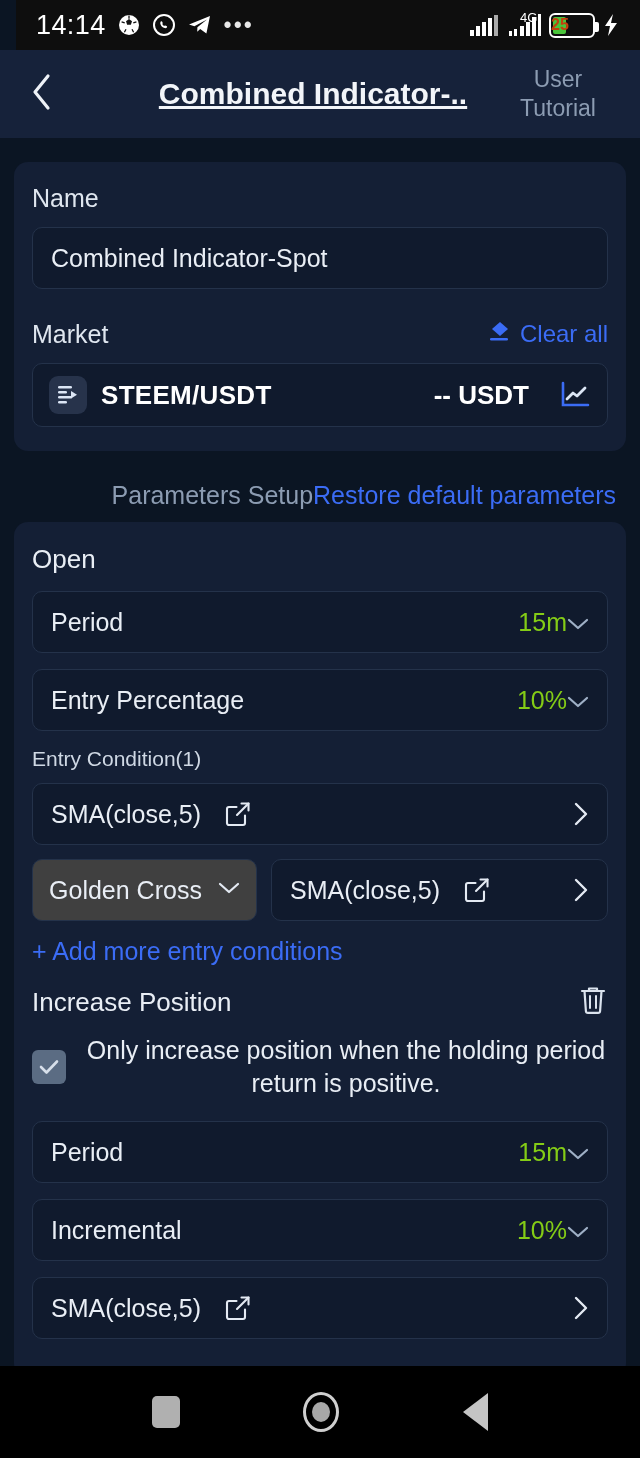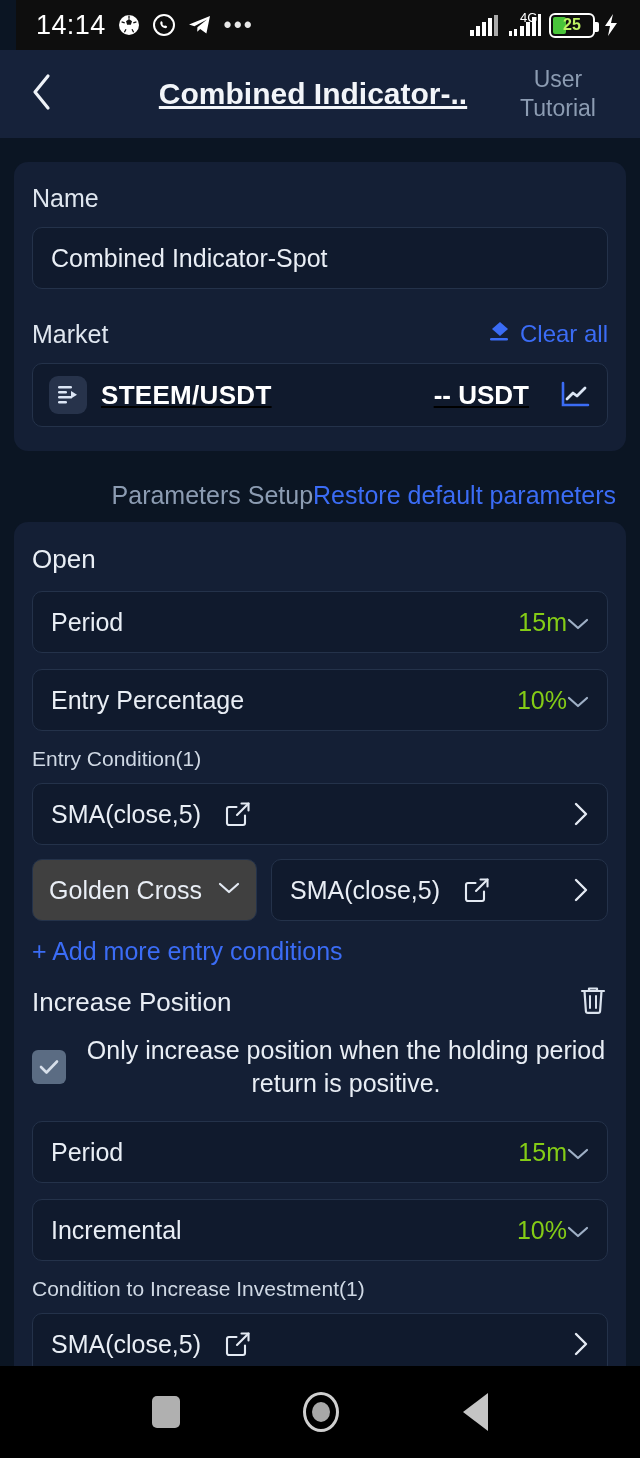--- a/index.html
+++ b/index.html
@@ -26,22 +26,22 @@
   .batt {
     width:46px; height:25px; border:2.5px solid #fff; border-radius:6px;
     display:flex; align-items:center; padding:2px; position:relative;
   }
   .batt:after {
     content:""; position:absolute; right:-6px; top:7px; width:4px; height:10px;
     background:#fff; border-radius:0 2px 2px 0;
   }
   .batt-fill { width:13px; height:100%; background:#49c43a; border-radius:2px; }
   .batt-num {
-    position:absolute; left:0; right:0; text-align:center; font-size:16px;
-    font-weight:700; color:#bef264;
+    position:absolute; left:0; right:0; font-size:16px;
+    font-weight:700; color:#c2410c;
   }
 
   
   .header {
     height:88px; background:#16223a; display:flex; align-items:center;
     padding:0 22px; position:relative;
   }
   .back-chev { width:40px; height:40px; display:flex; align-items:center; justify-content:center; }
   .title {
     position:absolute; left:0; right:14px; text-align:center;
@@ -63,21 +63,21 @@
     background:#101a2d; border:1px solid #24324a; border-radius:10px;
     height:62px; display:flex; align-items:center; padding:0 18px;
     font-size:25px; color:#e9eef5;
   }
 
   .row-head { display:flex; align-items:center; justify-content:space-between; margin:30px 0 14px 0; }
   .clear-all { display:flex; align-items:center; gap:8px; color:#3b6cf5; font-size:24px; }
 
   .market-box {
     background:#101a2d; border:1px solid #24324a; border-radius:10px;
-    height:64px; display:flex; align-items:center; padding:12px 16px; gap:14px;text-decoration:underline;
+    height:64px; display:flex; align-items:center; padding:12px 16px; gap:14px;
   }
   .mk-icon {
     width:38px; height:38px; border-radius:9px; background:#27334b;
     display:flex; align-items:center; justify-content:center; flex:0 0 auto;
   }
   .mk-pair { font-size:26px; font-weight:700; color:#fff; letter-spacing:.3px; }
   .mk-price { margin-left:auto; font-size:26px; font-weight:700; color:#fff; }
 
   .section-head {
     display:flex; align-items:center; justify-content:flex-end;
@@ -374,21 +374,20 @@
         <span class="pill-val">
           <span>10%</span>
           <span>
             <svg width="22" height="14" viewBox="0 0 22 14">
                 <path d="M2 3l9 8 9-8" fill="none" stroke="#9fb0c6" stroke-width="2.2" stroke-linecap="round" stroke-linejoin="round"></path>
               </svg>
           </span>
         </span>
       </div>
 
-      <div class="small-label">Condition to Increase Investment(1)</div>
 
       <div class="cond-row">
         <span class="cond-text">SMA(close,5)</span>
         <span class="cond-edit">
           <svg width="26" height="26" viewBox="0 0 26 26">
               <path d="M20 14.5V22a2 2 0 01-2 2H4a2 2 0 01-2-2V8a2 2 0 012-2h7.5" fill="none" stroke="#e4eaf3" stroke-width="2.1" stroke-linecap="round"></path>
               <path d="M23.5 2.5L12 14" fill="none" stroke="#e4eaf3" stroke-width="2.1" stroke-linecap="round"></path>
               <path d="M16.5 2.5h7v7" fill="none" stroke="#e4eaf3" stroke-width="2.1" stroke-linecap="round" stroke-linejoin="round"></path>
             </svg>
         </span>

